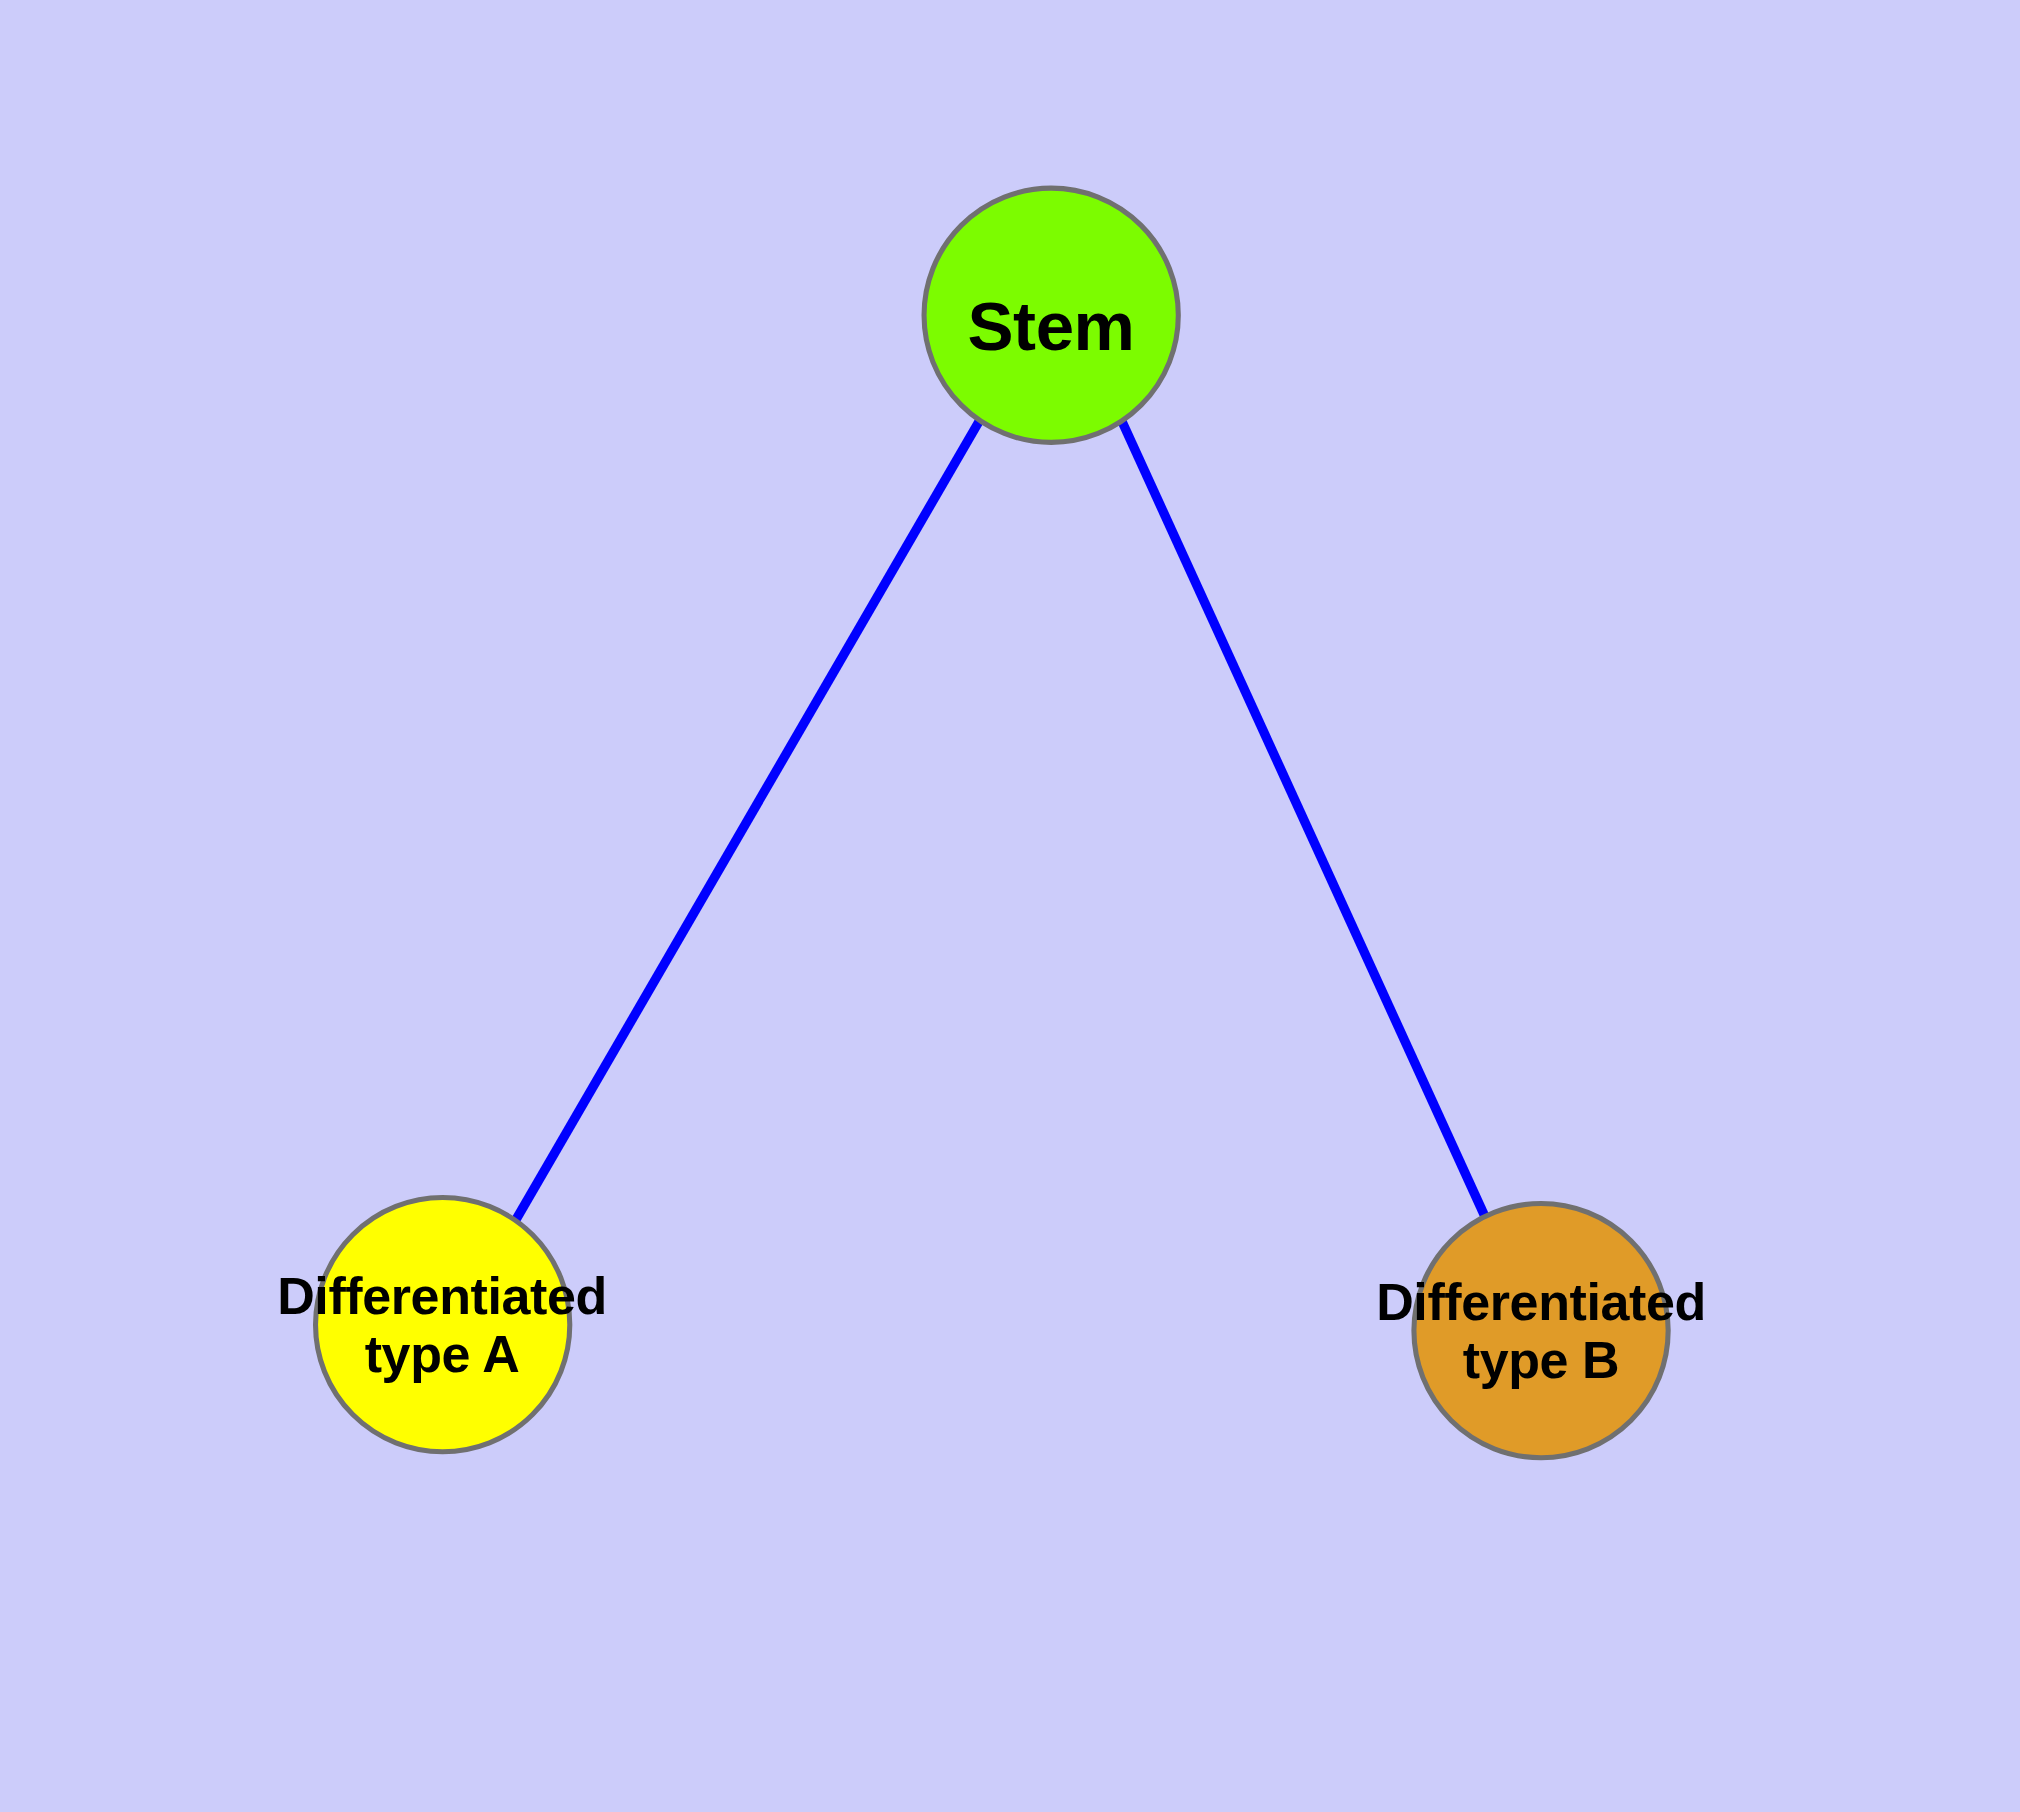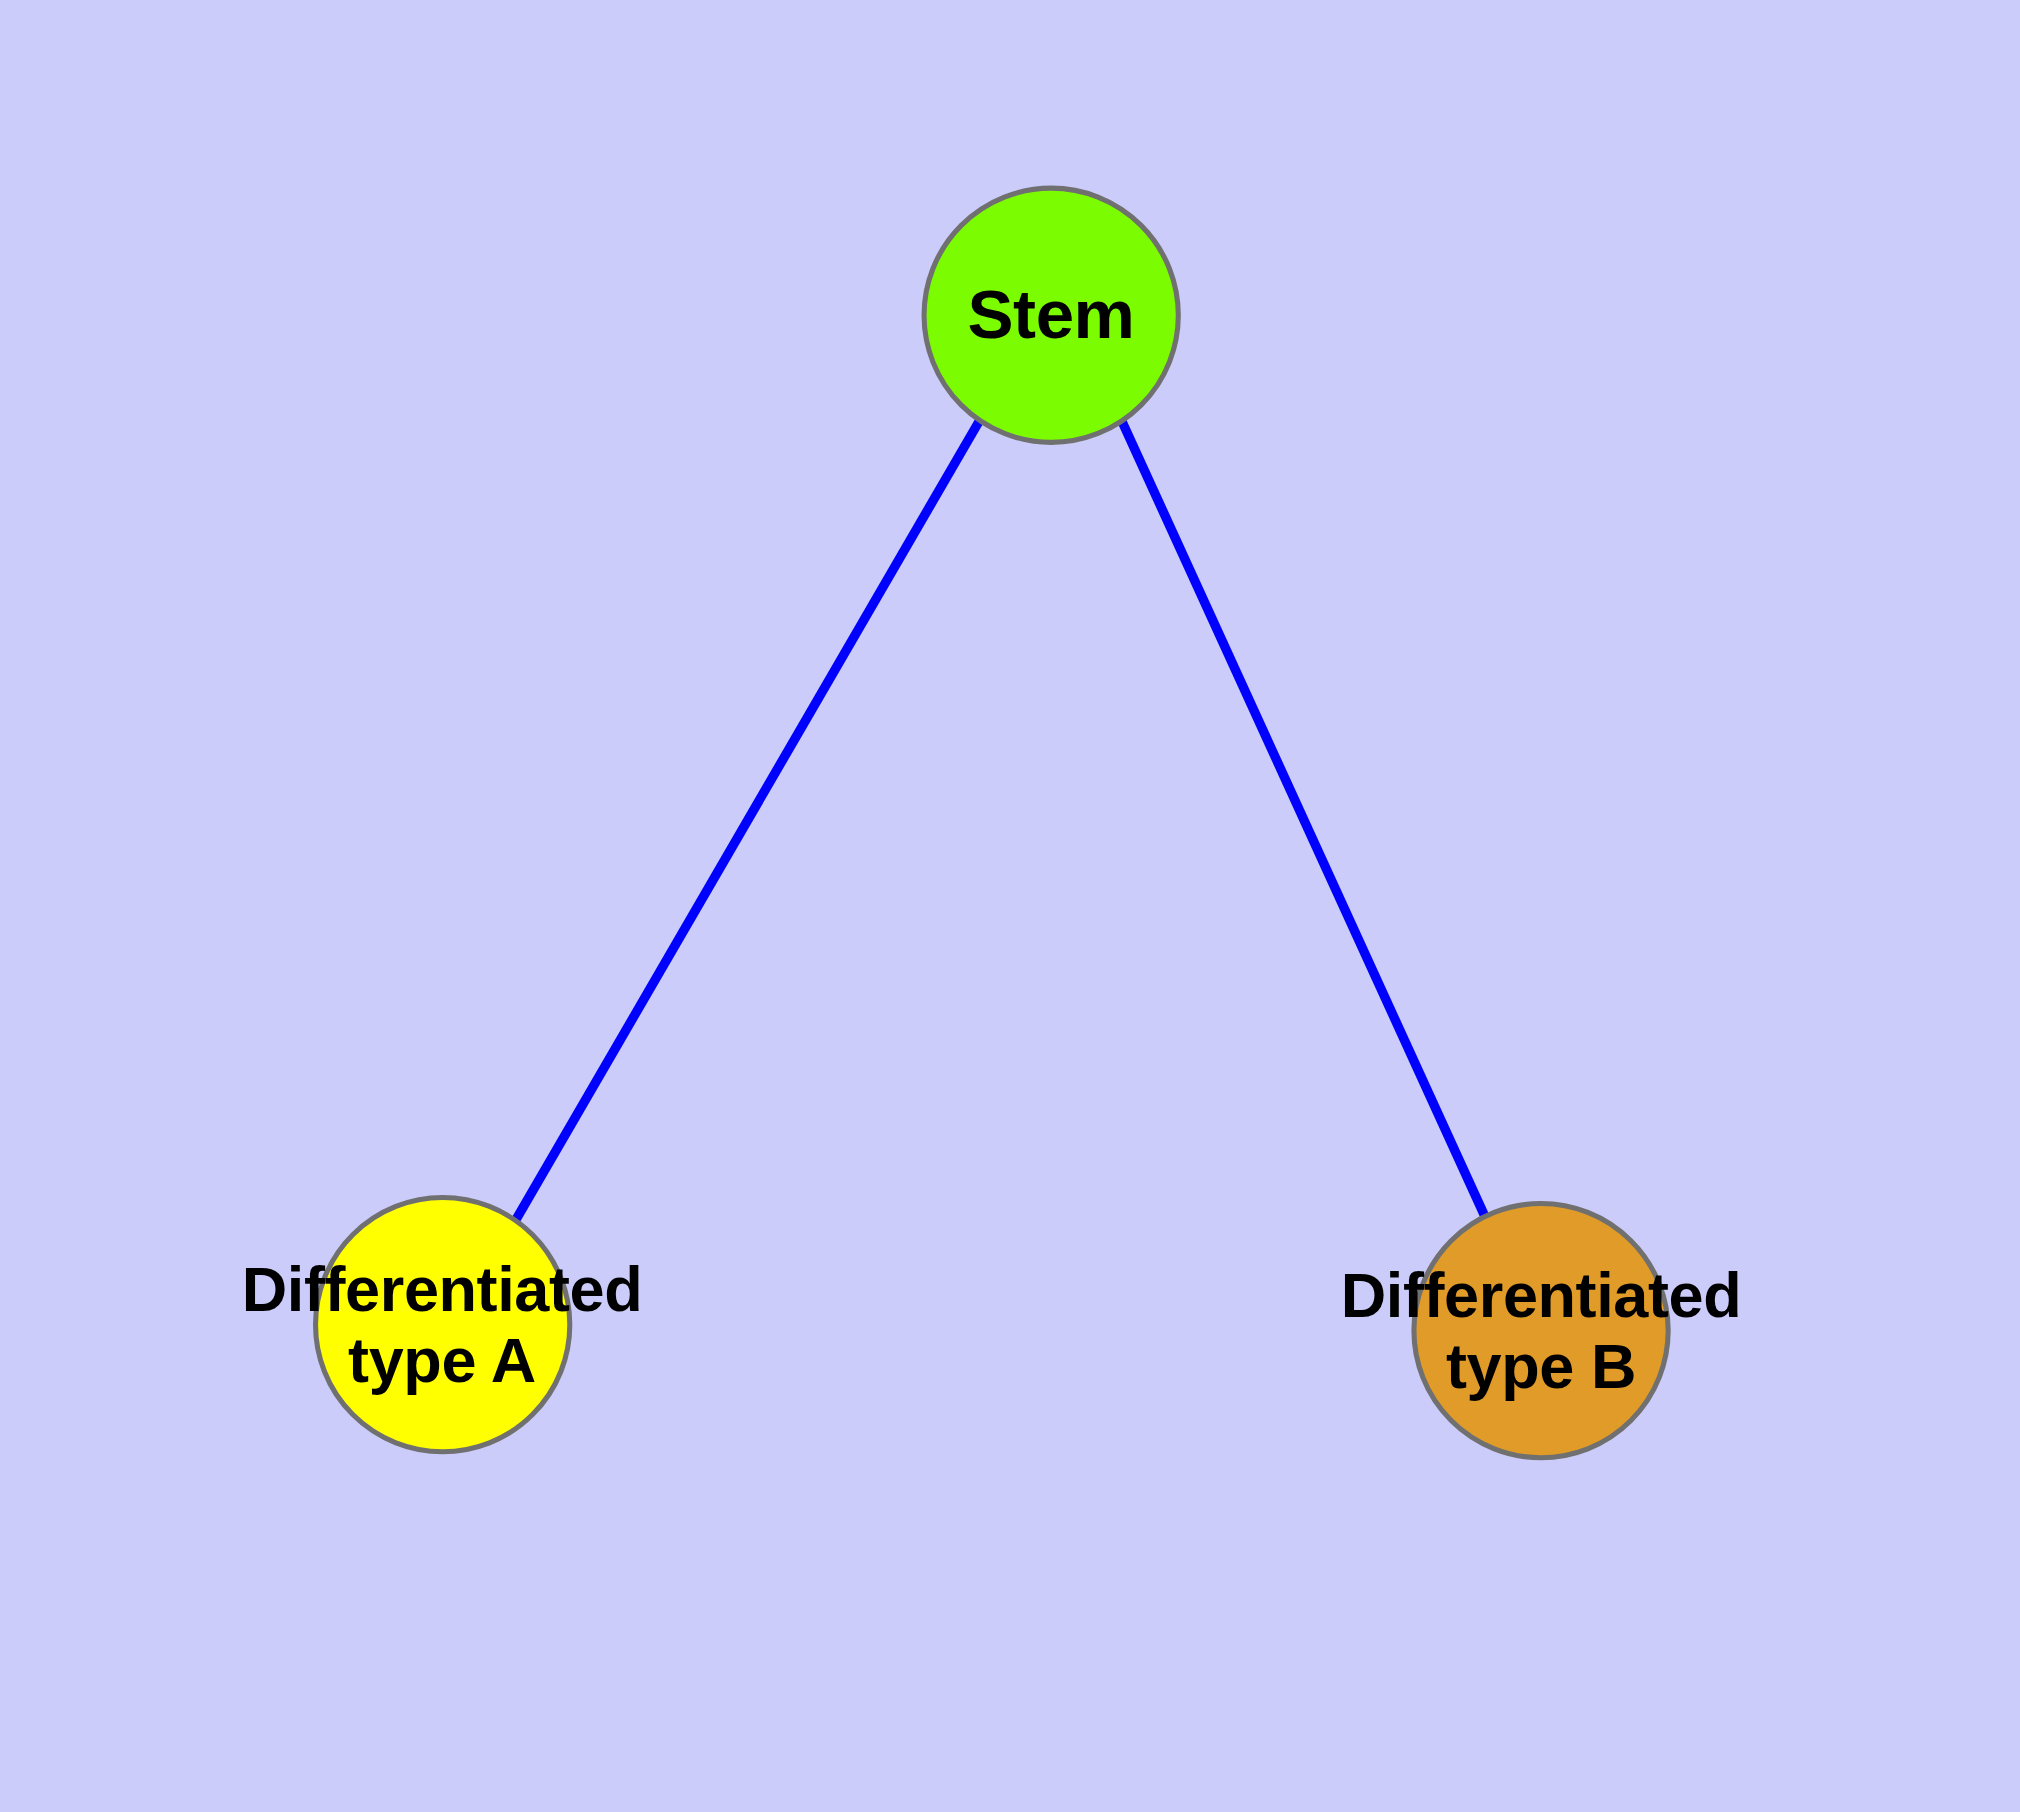--- a/index.html
+++ b/index.html
@@ -36,21 +36,21 @@
     white-space: pre;
     line-height: 1.12;
     letter-spacing: -0.4px;
     transform: translate(-50%, -50%);
     pointer-events: none;
   }
   #label-stem {
     font-size: 69px;
   }
   #label-diff-a, #label-diff-b {
-    font-size: 63px;
+    font-size: 52px;
   }
 </style>
 </head>
 <body>
 
 <div id="canvas" style="width: 2021px; height: 1812px;">
 
   <div id="bg-rect" style="background: rgb(204, 204, 250);"></div>
 
   <svg id="graph-svg" viewBox="0 0 2384 2138" xmlns="http://www.w3.org/2000/svg" style="width: 2021px; height: 1812px;">
@@ -58,21 +58,21 @@
       <line id="edge-0" stroke-linecap="butt" x1="1155" y1="497" x2="608" y2="1440" stroke="#0000ff" stroke-width="11"></line>
       <line id="edge-1" stroke-linecap="butt" x1="1323" y1="496" x2="1753" y2="1438" stroke="#0000ff" stroke-width="11"></line>
     </g>
     <g id="nodes-group">
       <circle id="node-0" stroke-width="6" cx="1240" cy="372" r="150" fill="#7cfc00" stroke="#707070"></circle>
       <circle id="node-1" stroke-width="6" cx="522" cy="1563" r="150" fill="#ffff00" stroke="#707070"></circle>
       <circle id="node-2" stroke-width="6" cx="1818" cy="1570" r="150" fill="#e09b28" stroke="#707070"></circle>
     </g>
   </svg>
 
-  <div class="node-label" id="label-stem" style="left: 1051px; top: 315px; color: rgb(0, 0, 0);">Stem</div>
+  <div class="node-label" id="label-stem" style="left: 1051px; top: 327px; color: rgb(0, 0, 0);">Stem</div>
 
   <div class="node-label" id="label-diff-a" style="left: 442px; top: 1325px; color: rgb(0, 0, 0);">Differentiated
 type A</div>
 
   <div class="node-label" id="label-diff-b" style="left: 1541px; top: 1331px; color: rgb(0, 0, 0);">Differentiated
 type B</div>
 
 </div>
 
 

